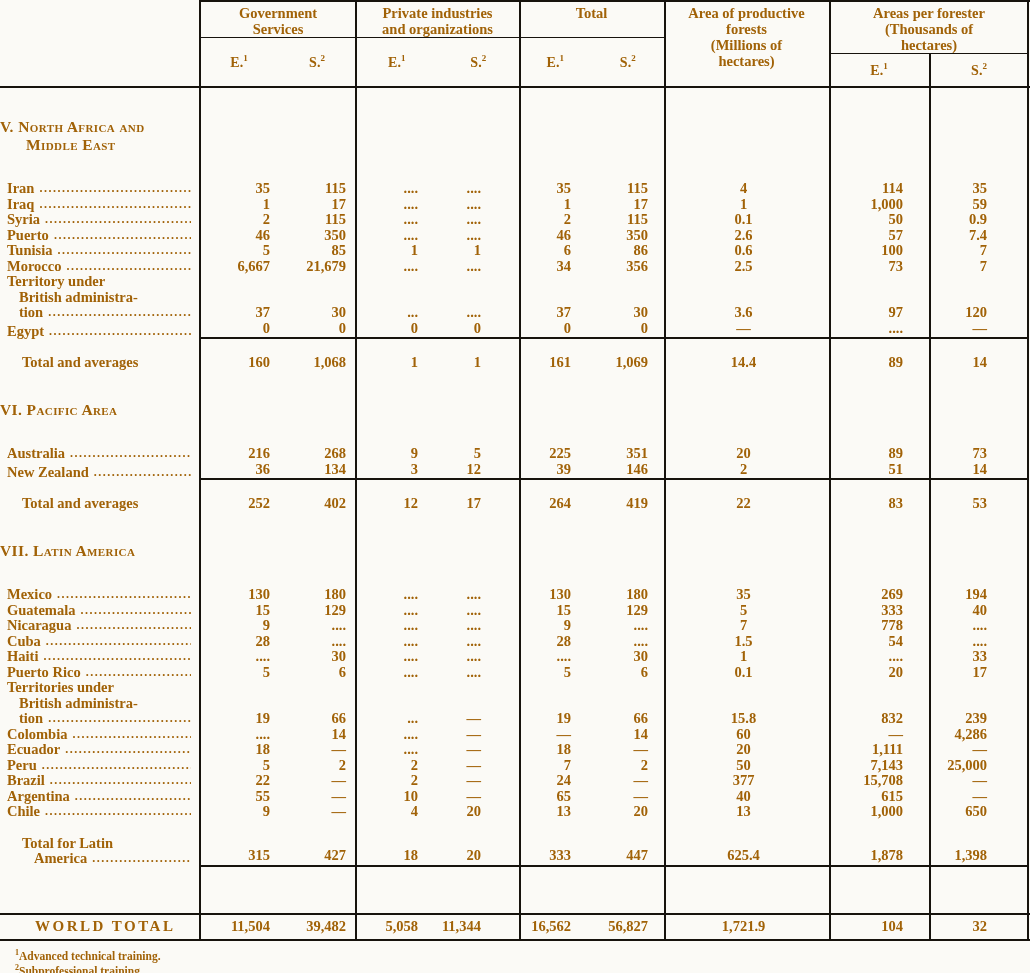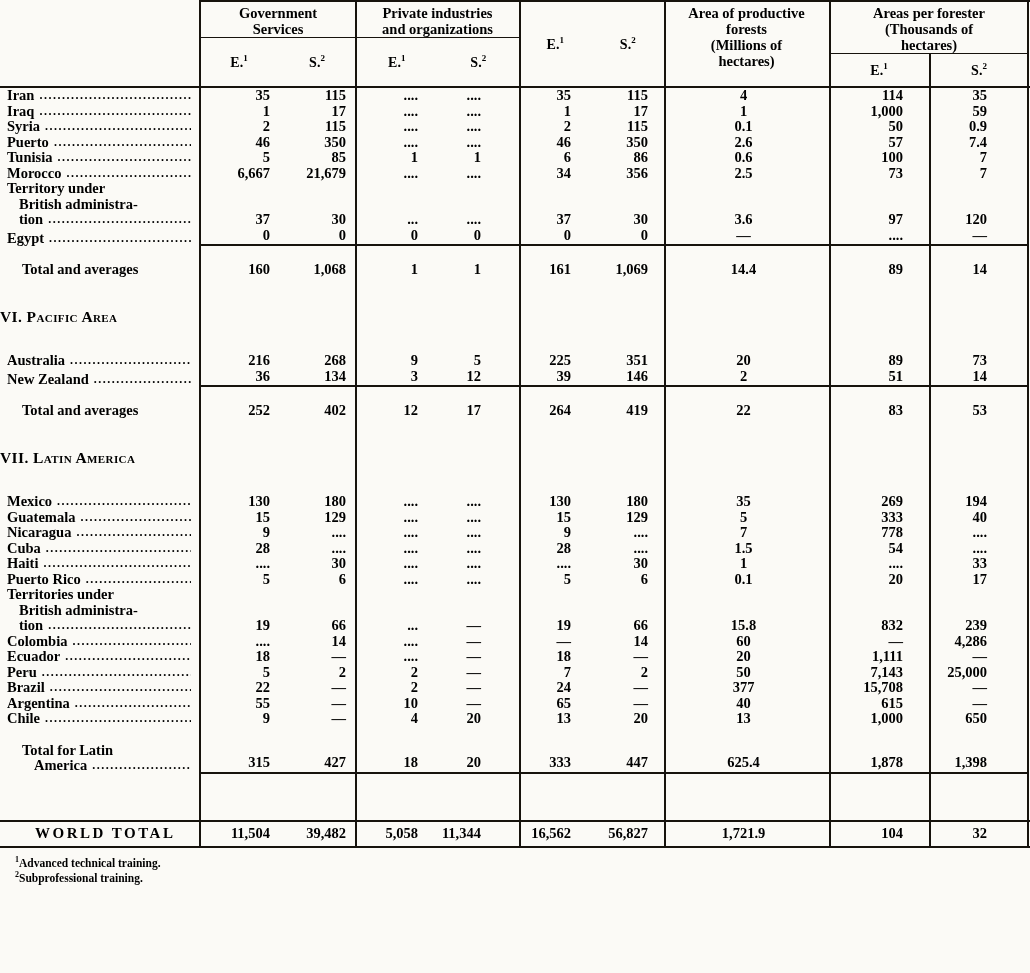--- a/index.html
+++ b/index.html
@@ -1,17 +1,17 @@
 <!DOCTYPE html>
 <html><head>
 <meta charset="utf-8">
 <style>
   *{box-sizing:border-box}
   html,body{margin:0;padding:0;background:#e9e8e3}
-  .page{position:relative;width:1030px;height:973px;background:#fbfaf6;color:#000000;
+  .page{position:relative;width:1030px;height:973px;background:#fbfaf6;color:#a16207;
         font-family:"Liberation Serif","DejaVu Serif",serif;font-weight:700;font-size:14.5px;overflow:hidden}
   .table{position:relative}
   .topline{position:absolute;top:0;left:199px;right:0;height:2px;background:#17130d}
   .vline{position:absolute;top:0;bottom:0;width:1.6px;background:#17130d}
   .vline.l0{left:199px}.vline.l1{left:355px}.vline.l2{left:519px}
   .vline.l3{left:664px}.vline.l4{left:829px}.vline.l5{left:929px;top:53px}.vline.l6{left:1027px}
 
   .header{display:grid;grid-template-columns:200px 156px 163px 145px 165px 200px;
           min-height:88px;border-bottom:2.5px solid #17130d}
   .hgroup{display:flex;flex-direction:column}
@@ -77,20 +77,23 @@
             <div class="gline">Private industries</div>
             <div class="gline">and organizations</div>
           </div>
           <div class="gdiv"></div>
           <div class="ges">
             <div class="esc"><span>E.</span><sup>1</sup></div>
             <div class="esc"><span>S.</span><sup>2</sup></div>
           </div>
         </div>
         <div class="hgroup">
+          <div class="gtitle">
+            <div class="gline">Total</div>
+          </div>
           <div class="gdiv"></div>
           <div class="ges">
             <div class="esc"><span>E.</span><sup>1</sup></div>
             <div class="esc"><span>S.</span><sup>2</sup></div>
           </div>
         </div>
         <div class="hgroup">
           <div class="gtitle">
             <div class="gline">Area of productive</div>
             <div class="gline">forests</div>
@@ -105,20 +108,26 @@
             <div class="gline it">hectares)</div>
           </div>
           <div class="gdiv"></div>
           <div class="ges">
             <div class="esc"><span>E.</span><sup>1</sup></div>
             <div class="esc"><span>S.</span><sup>2</sup></div>
           </div>
         </div>
       </div>
     <div class="tbody">
+        <div class="row section">
+          <div class="cell seccell">
+            <div class="secline">V. North Africa and</div>
+            <div class="secline cont2">Middle East</div>
+          </div>
+        </div>
         <div class="row data">
           <div class="cell name flex">
             <span class="nm">Iran</span>
             <span class="leader">......................................................................</span>
           </div>
           <div class="cell v c0">35</div>
           <div class="cell v c1">115</div>
           <div class="cell v c2">....</div>
           <div class="cell v c3">....</div>
           <div class="cell v c4">35</div>

